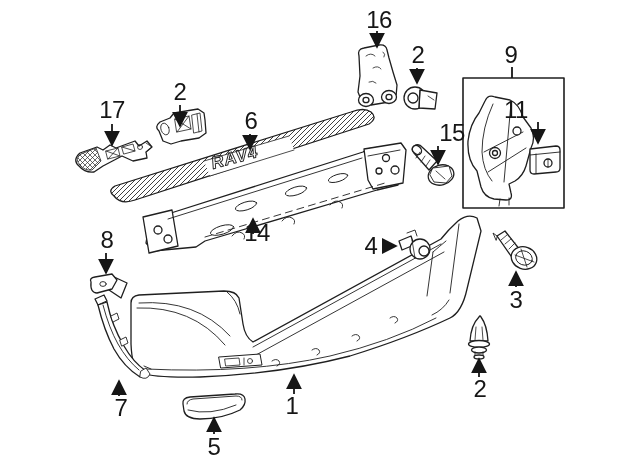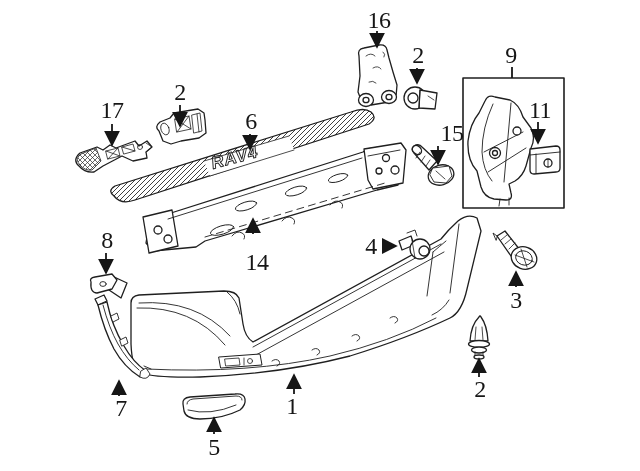--- a/index.html
+++ b/index.html
@@ -4,21 +4,21 @@
 <style>
   html,body{margin:0;padding:0;background:#fff;}
   .stage{
     position:relative;width:640px;height:471px;background:#fff;overflow:hidden;
     font-family:"Liberation Sans",sans-serif;
   }
   .stage svg{position:absolute;left:0;top:0;}
   .co{
     position:absolute;transform:translate(-50%,-50%);
     font-size:24px;line-height:1;color:#161616;font-weight:400;
-    letter-spacing:-0.5px;user-select:none;cursor:pointer;font-family:Liberation Serif, serif;
+    letter-spacing:-0.5px;user-select:none;cursor:pointer;
   }
 </style>
 </head>
 <body>
 
 <div class="stage">
 
 <svg width="640" height="471" viewBox="0 0 640 471">
   <defs>
     <marker id="arr" markerWidth="10" markerHeight="9" refX="8" refY="4.5" orient="auto">
@@ -222,20 +222,20 @@
 <div class="co" style="left:292px;top:406px">1</div>
 <div class="co" style="left:480px;top:389px">2</div>
 <div class="co" style="left:516px;top:300px">3</div>
 <div class="co" style="left:371px;top:246px">4</div>
 <div class="co" style="left:214px;top:447px">5</div>
 <div class="co" style="left:251px;top:121px">6</div>
 <div class="co" style="left:121px;top:408px">7</div>
 <div class="co" style="left:107px;top:240px">8</div>
 <div class="co" style="left:511px;top:55px">9</div>
 <div class="co" style="left:418px;top:55px">2</div>
-<div class="co" style="left:540px;top:110px">11</div>
+<div class="co" style="left:516px;top:110px">11</div>
 <div class="co" style="left:112px;top:110px">17</div>
 <div class="co" style="left:180px;top:92px">2</div>
-<div class="co" style="left:257px;top:262px">14</div>
+<div class="co" style="left:257px;top:233px">14</div>
 <div class="co" style="left:452px;top:133px">15</div>
 <div class="co" style="left:379px;top:20px">16</div>
 
 </div>
 
 </body></html>

